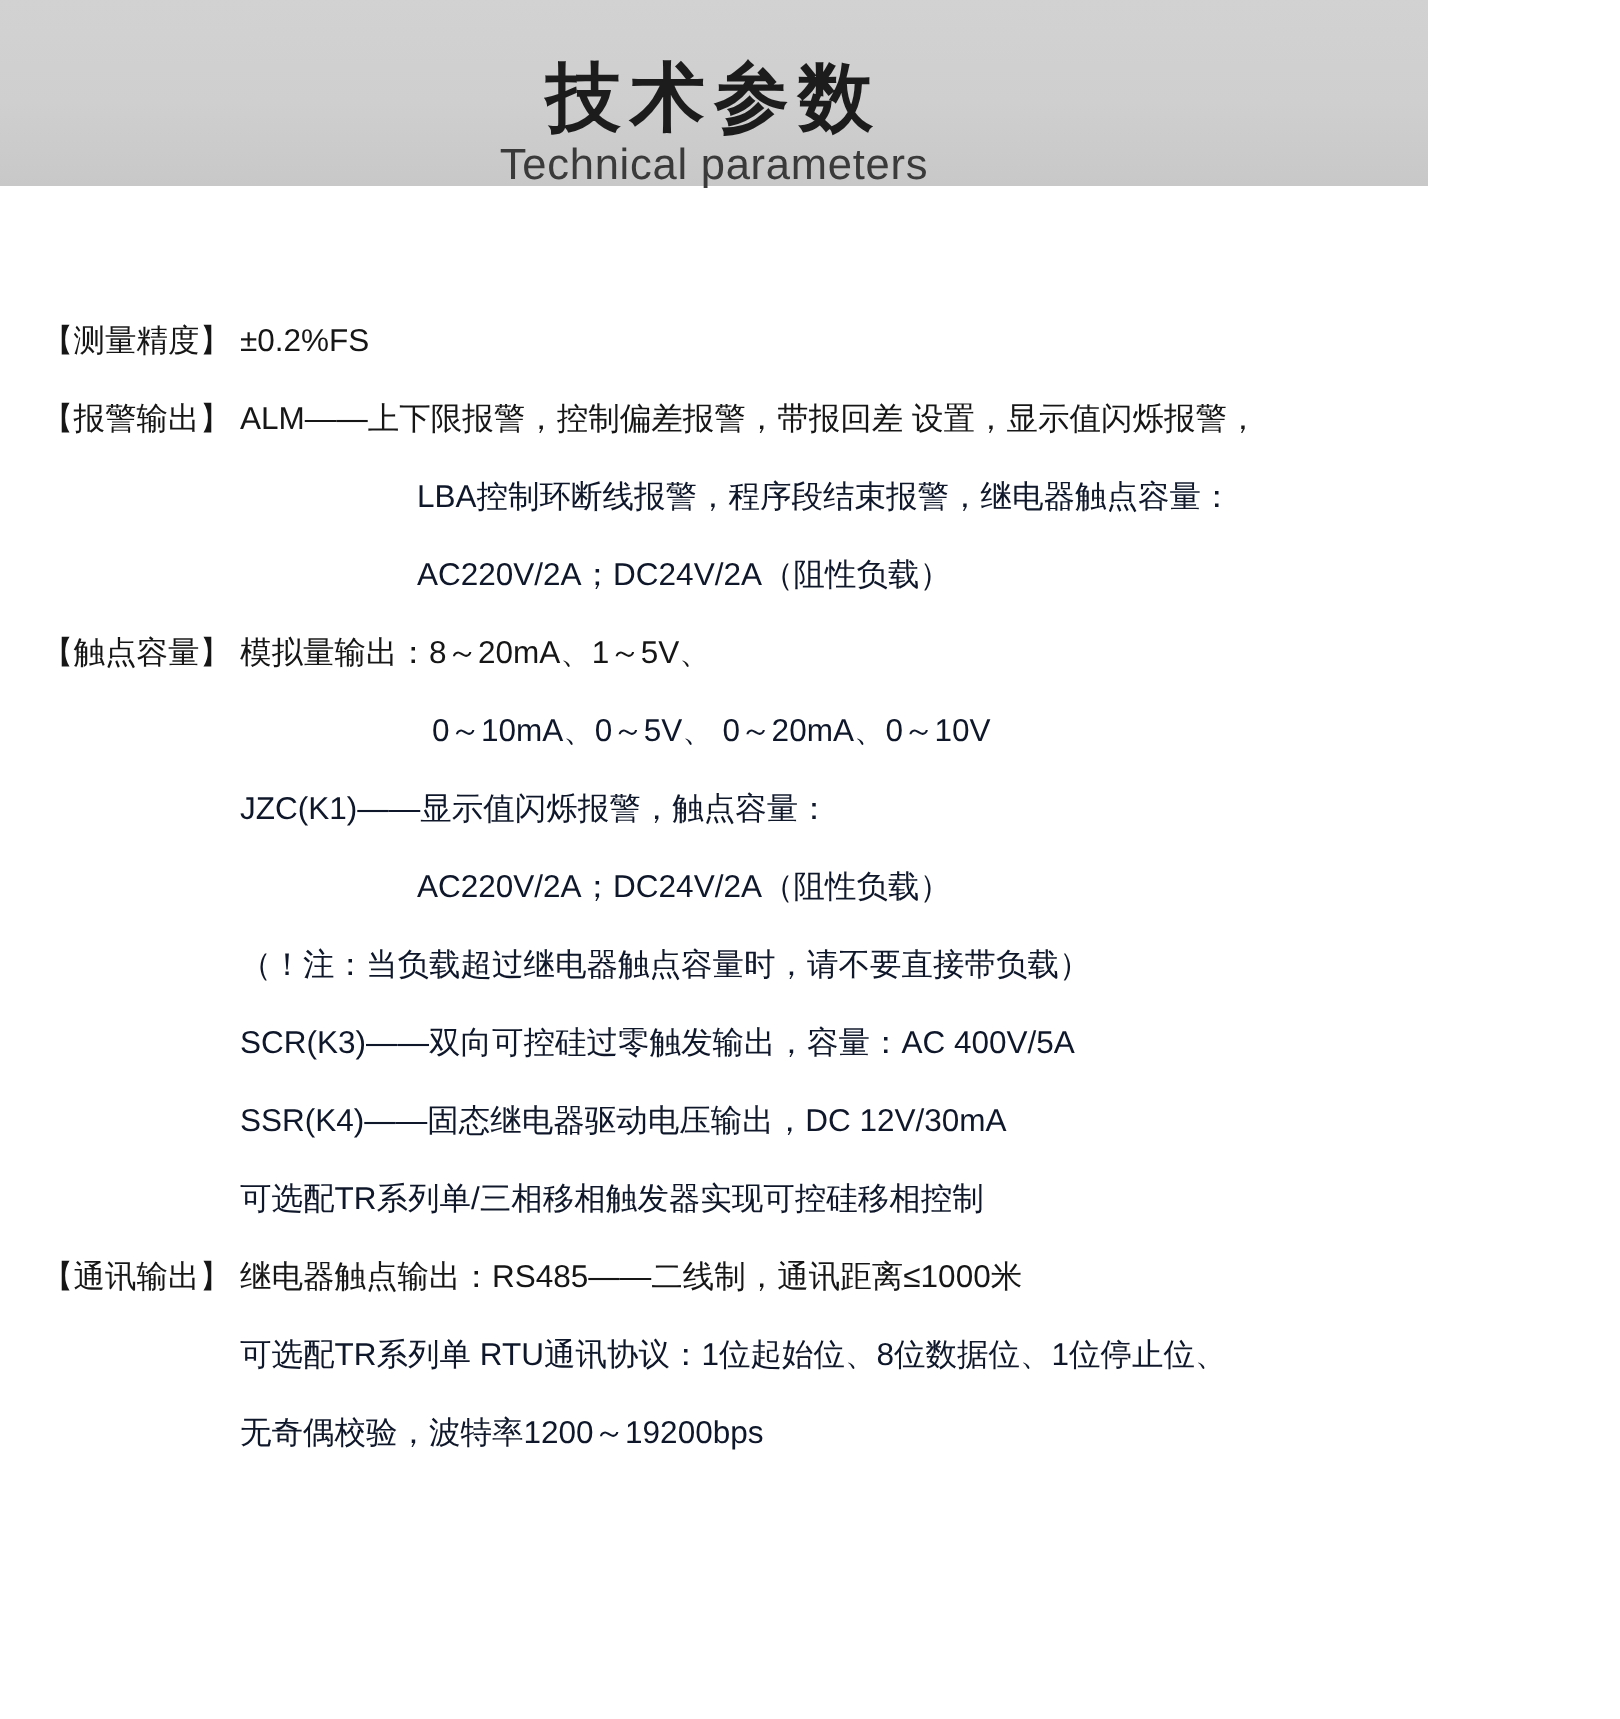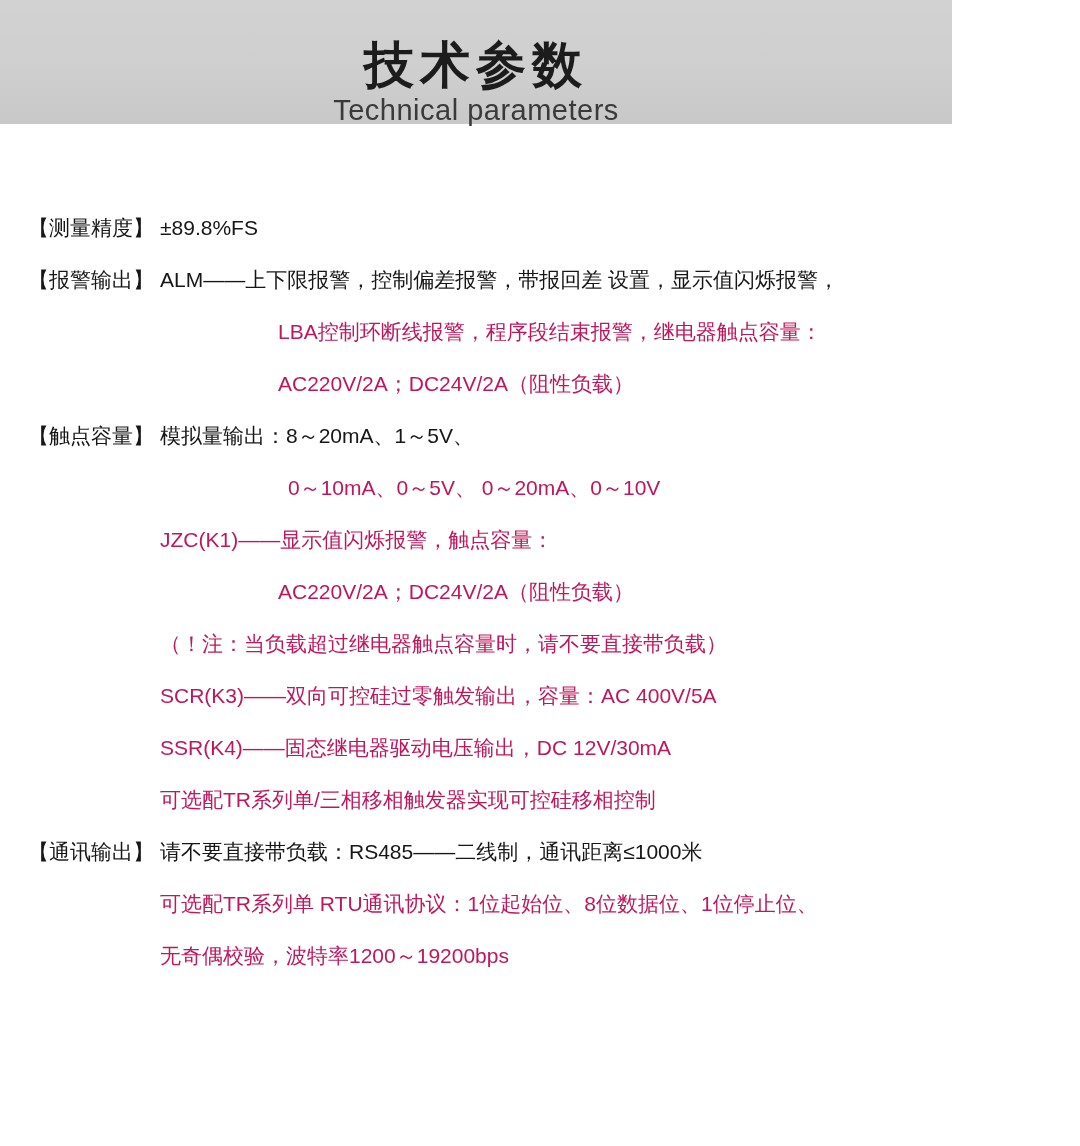--- a/index.html
+++ b/index.html
@@ -61,42 +61,42 @@
   .spec-value {
     flex: 1 1 auto;
   }
   .indent-0 { padding-left: 0; }
   .indent-1 { padding-left: 118px; }
   .indent-2 { padding-left: 128px; }
   .cont-row {
     display: flex;
     font-size: 21px;
     line-height: 52px;
-    color: #be185d;
+    color: #0f172a;
     white-space: nowrap;
     justify-content: center;
   }
   .cont-pad {
     width: 160px;
     flex: 0 0 160px;
   }
 </style>
 </head>
 <body>
 
 <div class="header">
   <div class="header-title">技术参数</div>
   <div class="header-subtitle">Technical parameters</div>
 </div>
 
 <div class="content">
 
   <div class="spec-row">
     <div class="spec-label">【测量精度】</div>
-    <div class="spec-value indent-0">±89.8%FS</div>
+    <div class="spec-value indent-0">±0.2%FS</div>
   </div>
 
   <div class="spec-row">
     <div class="spec-label">【报警输出】</div>
     <div class="spec-value indent-0">ALM——上下限报警，控制偏差报警，带报回差 设置，显示值闪烁报警，</div>
   </div>
   <div class="cont-row">
     <div class="cont-pad"></div>
     <div class="spec-value indent-1">LBA控制环断线报警，程序段结束报警，继电器触点容量：</div>
   </div>
@@ -139,21 +139,21 @@
   <div class="cont-row">
     <div class="cont-pad"></div>
   </div>
   <div class="cont-row">
     <div class="cont-pad"></div>
     <div class="spec-value indent-0">可选配TR系列单/三相移相触发器实现可控硅移相控制</div>
   </div>
 
   <div class="spec-row">
     <div class="spec-label">【通讯输出】</div>
-    <div class="spec-value indent-0">请不要直接带负载：RS485——二线制，通讯距离≤1000米</div>
+    <div class="spec-value indent-0">继电器触点输出：RS485——二线制，通讯距离≤1000米</div>
   </div>
   <div class="cont-row">
     <div class="cont-pad"></div>
   </div>
   <div class="cont-row">
     <div class="cont-pad"></div>
     <div class="spec-value indent-0">可选配TR系列单 RTU通讯协议：1位起始位、8位数据位、1位停止位、</div>
   </div>
   <div class="cont-row">
     <div class="cont-pad"></div>

